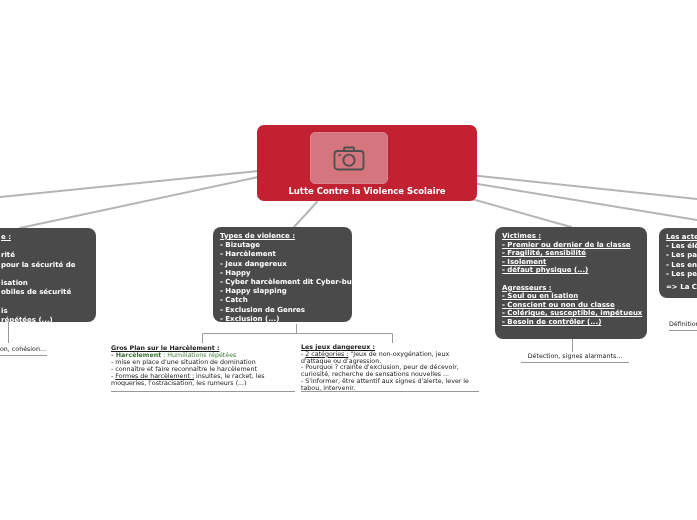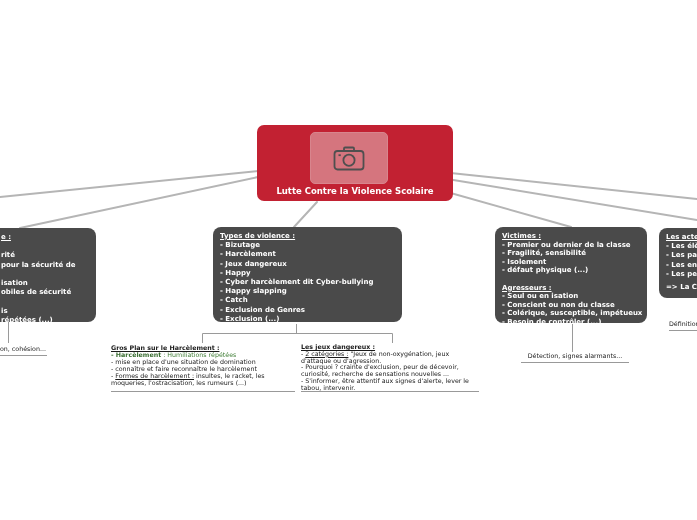--- a/index.html
+++ b/index.html
@@ -10,21 +10,21 @@
   }
   #lines{position:absolute;left:0;top:0;width:697px;height:520px;}
   .mapnode{
     position:absolute;background:#4a4a4a;border-radius:8px;
     color:#ffffff;font-weight:bold;font-size:7px;line-height:9.2px;
     box-sizing:border-box;padding:5px 7px;white-space:nowrap;
   }
   .mapnode .ntitle{text-decoration:underline;}
   .nl{min-height:9.2px;}
   .central{
-    position:absolute;left:257px;top:125px;width:196px;height:76px;
+    position:absolute;left:257px;top:125px;width:220px;height:76px;
     background:#c22132;border-radius:7px;box-sizing:border-box;
   }
   .central .imgph{
     position:absolute;left:53px;top:7px;width:78px;height:52px;
     background:#d5757e;border:1px solid #d8858d;border-radius:5px;
     display:flex;align-items:center;justify-content:center;box-sizing:border-box;
   }
   .central .ctitle{
     position:absolute;left:0;bottom:5px;width:100%;text-align:center;
     color:#ffffff;font-weight:bold;font-size:8.5px;
@@ -87,34 +87,34 @@
     <div class="nl">pour la sécurité de</div>
     <div class="nl"></div>
     <div class="nl">isation</div>
     <div class="nl">obiles de sécurité</div>
     <div class="nl"></div>
     <div class="nl">is</div>
     <div class="nl">répétées (...)</div>
   </div>
 </div>
 
-<div class="mapnode" style="left:213px;top:227px;width:189px;height:95px;">
+<div class="mapnode" style="left:213px;top:227px;width:139px;height:95px;">
   <div class="nl ntitle">Types de violence :</div>
   <div class="nl">- Bizutage</div>
   <div class="nl">- Harcèlement</div>
   <div class="nl">- Jeux dangereux</div>
   <div class="nl">- Happy</div>
   <div class="nl">- Cyber harcèlement dit Cyber-bullying</div>
   <div class="nl">- Happy slapping</div>
   <div class="nl">- Catch</div>
   <div class="nl">- Exclusion de Genres</div>
   <div class="nl">- Exclusion (...)</div>
 </div>
 
-<div class="mapnode vnode" style="left:495px;top:227px;width:152px;height:96px;">
+<div class="mapnode vnode" style="left:495px;top:227px;width:152px;height:112px;text-decoration:underline;">
   <div class="nl ntitle">Victimes :</div>
   <div class="nl">- Premier ou dernier de la classe</div>
   <div class="nl">- Fragilité, sensibilité</div>
   <div class="nl">- Isolement</div>
   <div class="nl">- défaut physique (...)</div>
   <div class="nl victimes-gap"></div>
   <div class="nl ntitle">Agresseurs :</div>
   <div class="nl">- Seul ou en isation</div>
   <div class="nl">- Conscient ou non du classe</div>
   <div class="nl">- Colérique, susceptible, impétueux</div>

